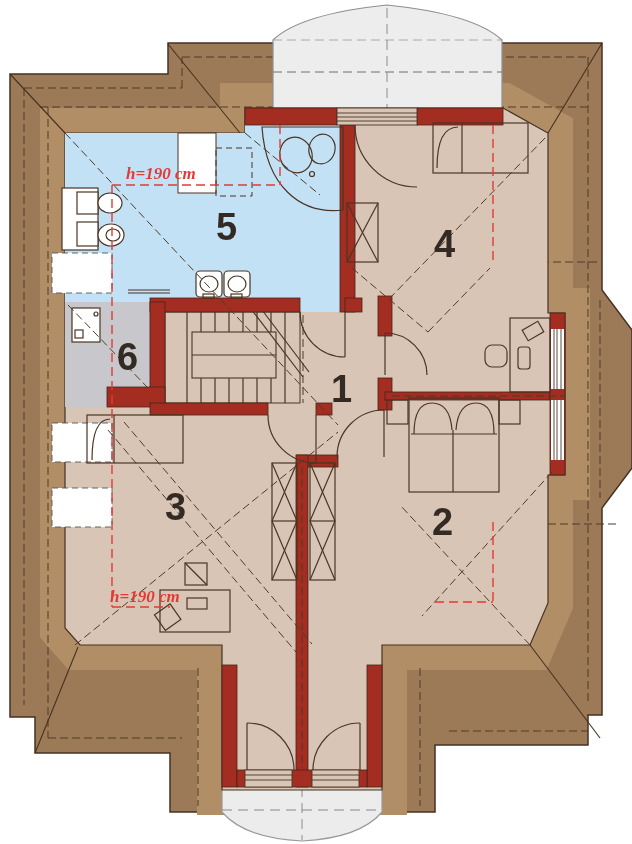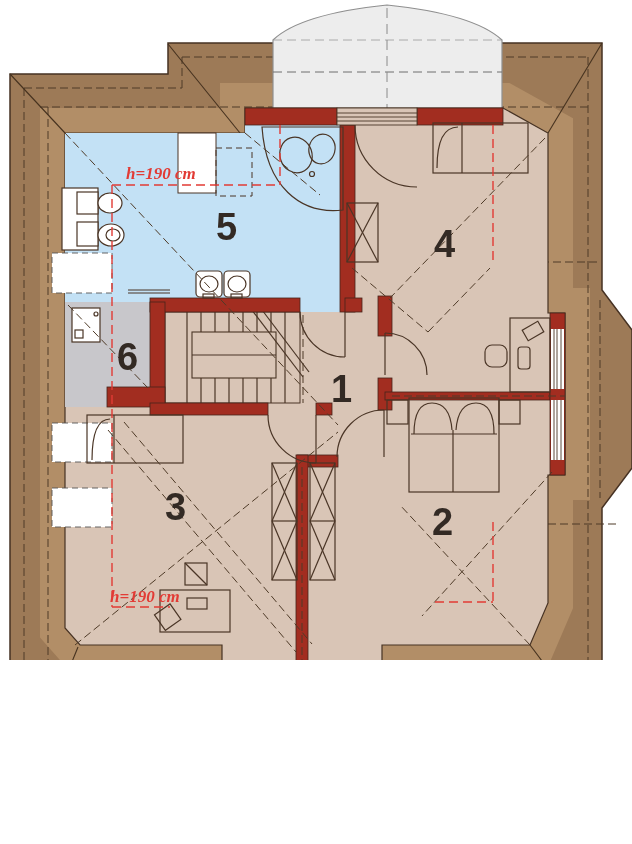--- a/index.html
+++ b/index.html
@@ -1,16 +1,16 @@
 <!DOCTYPE html>
 <html><head>
 <meta charset="utf-8">
 <style>
   html,body{margin:0;padding:0;background:#ffffff;}
-  .stage{width:632px;height:660px;position:relative;background:#fff;overflow:hidden;}
+  .stage{width:632px;height:844px;position:relative;background:#fff;overflow:hidden;}
   svg{display:block;}
   text.room-num{font-family:"Liberation Sans",sans-serif;font-weight:bold;fill:#332a24;font-size:38px;}
   text.hlabel{font-family:"Liberation Serif",serif;font-style:italic;font-weight:bold;fill:#e23b35;font-size:17px;}
   .furn{stroke:#4a3526;stroke-width:1.2;fill:none;}
   .furnw{stroke:#4a3526;stroke-width:1.2;fill:#ffffff;}
   .wall{fill:#a22d20;stroke:#46231a;stroke-width:0.8;}
   .dash{stroke:#4f3b28;stroke-width:1;fill:none;stroke-dasharray:8,4;}
   .rdash{stroke:#e23b35;stroke-width:1.4;fill:none;stroke-dasharray:9,5;}
   .hip{stroke:#46321f;stroke-width:1.1;fill:none;}
   .winframe{stroke:#4a3526;stroke-width:0.9;fill:none;}

